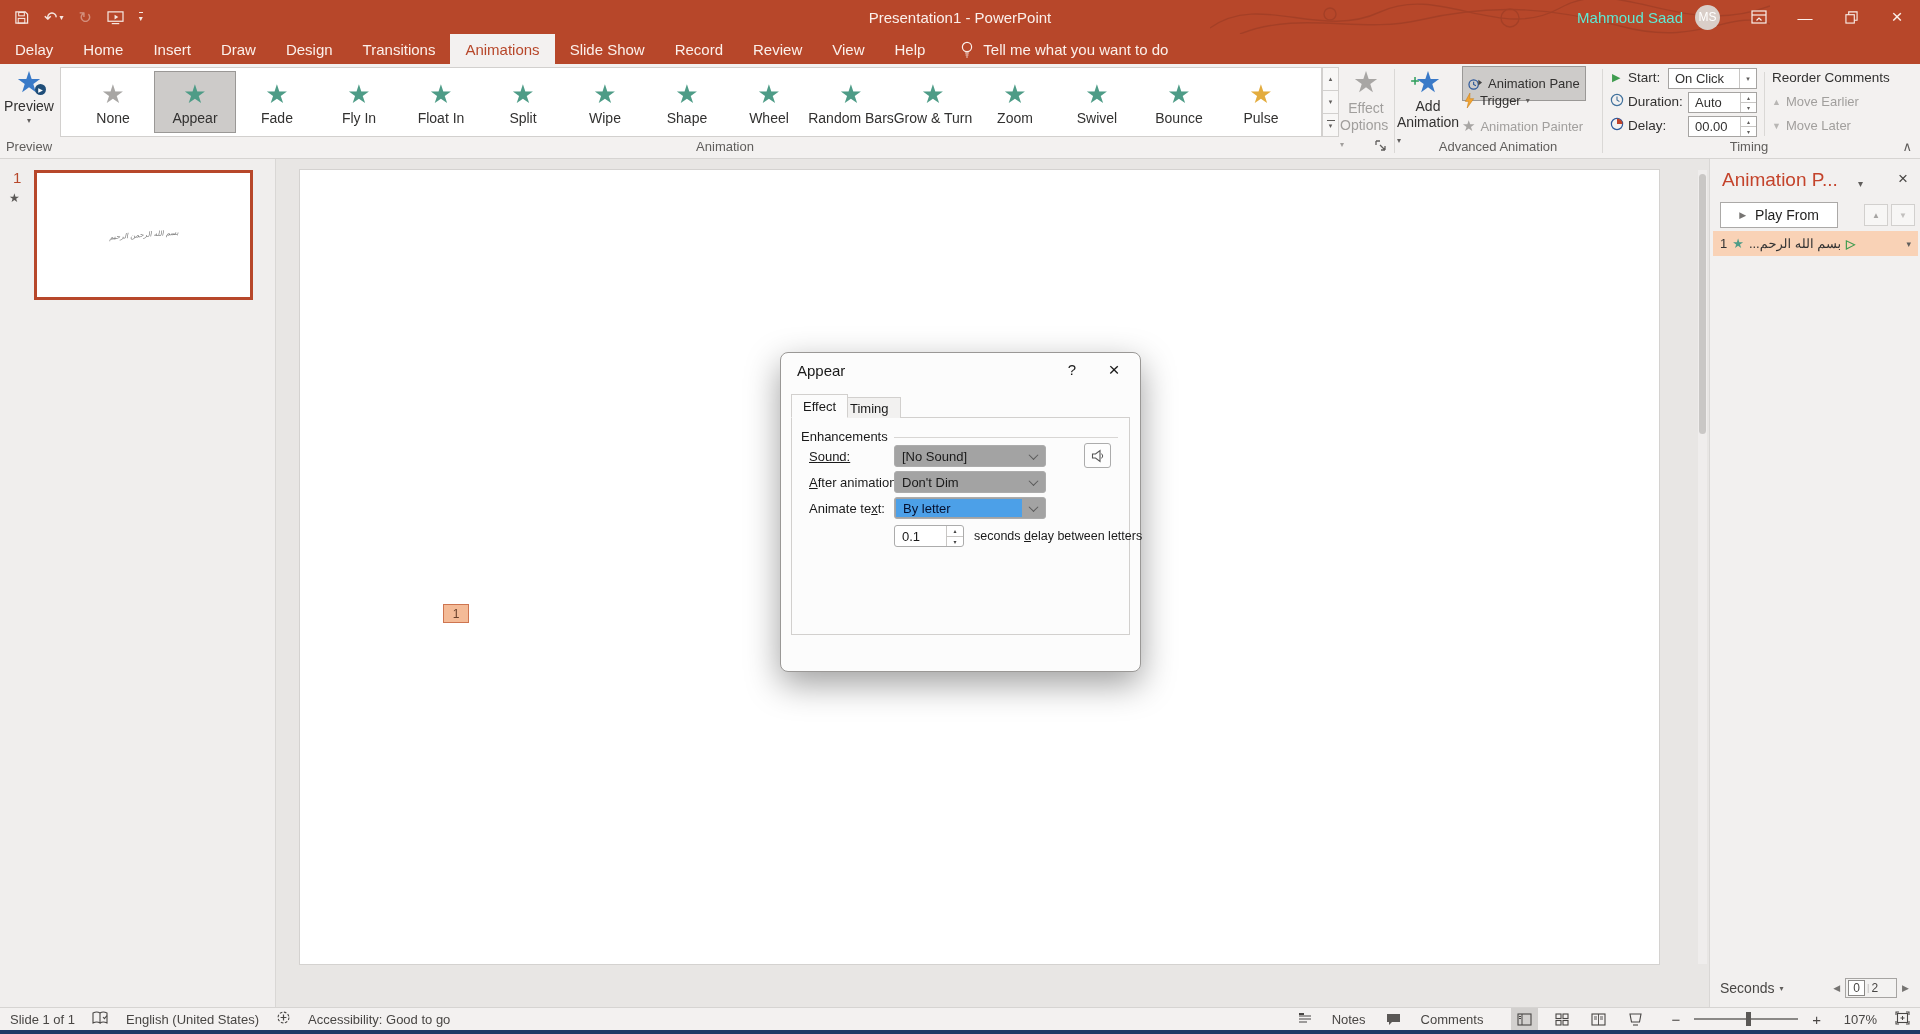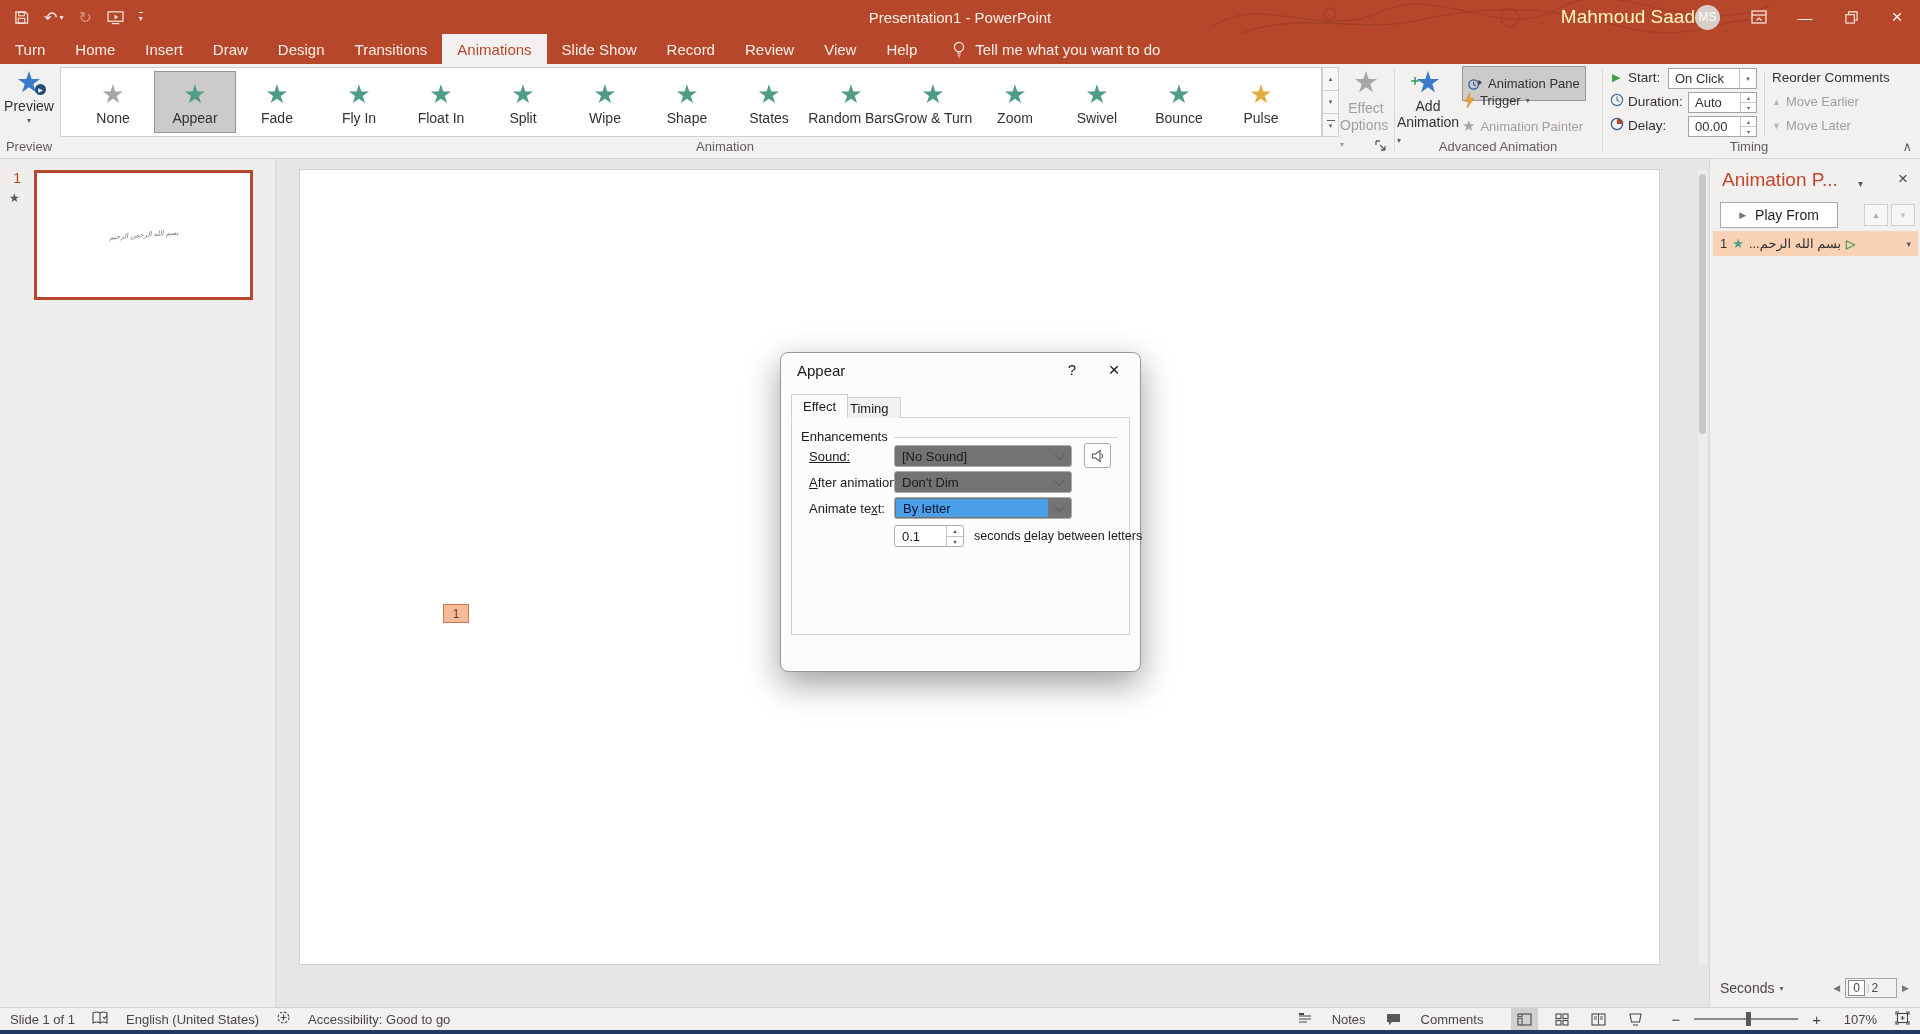--- a/index.html
+++ b/index.html
@@ -9,21 +9,21 @@
   
   .titlebar { position: absolute; top:0; left:0; right:0; height:34px; background: var(--brand); color:#fff; }
   .deco { position:absolute; right:150px; top:0; pointer-events:none; }
   .qat { position:absolute; left:14px; top:0; height:34px; display:flex; align-items:center; gap:15px; }
   .qat .ic { display:flex; align-items:center; gap:2px; font-size:16px; color:#F6E8E2; }
   .qat .dim { opacity:.45; }
   .qat .mini-caret { font-size:8px; }
   .qat-custom { border-top:1.5px solid #F6E8E2; padding-top:1px; font-size:8px; color:#F6E8E2; }
   .win-title { position:absolute; left:0; right:0; top:0; height:34px; display:flex; align-items:center; justify-content:center; font-size:15px; color:#FBF0EB; pointer-events:none; }
   .tb-right { position:absolute; right:0; top:0; height:34px; display:flex; align-items:center; }
-  .user-name { font-size:19px; color:#fef9c3; }
+  .user-name { font-size:15px; color:#5eead4; margin-right:12px; }
   .avatar { width:25px; height:25px; border-radius:50%; background:#D9CEC8; color:#FFF; font-size:12px; display:flex; align-items:center; justify-content:center; margin-right:16px; }
   .winbtn { width:46px; height:34px; display:flex; align-items:center; justify-content:center; font-size:15px; color:#FBF0EB; }
   .winbtn.close-btn { font-size:19px; }
 
   
   .tabsrow { position:absolute; top:34px; left:0; right:0; height:30px; background:var(--brand); display:flex; align-items:stretch; font-size:15px; color:#FBF0EB; }
   .rtab { padding:0 15px; display:flex; align-items:center; }
   .rtab.active { background:var(--ribbon-bg); color:var(--brand); }
   .tellme { display:flex; align-items:center; gap:9px; margin-left:20px; }
 
@@ -107,21 +107,21 @@
   .dlg-title { position:absolute; left:16px; top:9px; font-size:15px; }
   .dlg-help { position:absolute; right:56px; top:8px; font-size:15px; color:#1A1A1A; width:24px; text-align:center; }
   .dlg-close { position:absolute; right:14px; top:6px; font-size:19px; color:#1A1A1A; width:24px; text-align:center; }
   .dpage { position:absolute; left:10px; top:64px; width:339px; height:218px; border:1px solid #D2D0CE; background:#FCFCFC; }
   .dtab { position:absolute; height:24px; padding:0 11px; display:flex; align-items:center; font-size:13px; border:1px solid #D2D0CE; background:#F2F1F0; }
   .dtab.active { top:41px; height:24px; background:#FCFCFC; border-bottom-color:#FCFCFC; z-index:2; }
   .dtab.inactive { top:44px; height:21px; border-bottom:none; }
   .dgroup-label { position:absolute; left:20px; top:76px; background:#FCFCFC; padding-right:6px; z-index:2; }
   .dgroup-line { position:absolute; left:108px; right:22px; top:84px; height:1px; background:#D8D6D4; }
   .dlabel { position:absolute; left:28px; white-space:nowrap; }
-  .dcombo { position:absolute; left:113px; width:178px; height:22px; background:#737373; border:1px solid #ACACAC; border-radius:3px; display:flex; align-items:stretch; }
+  .dcombo { position:absolute; left:113px; width:152px; height:22px; background:#a3a3a3; border:1px solid #ACACAC; border-radius:3px; display:flex; align-items:stretch; }
   .dcombo .txt { flex:1; display:flex; align-items:center; padding:0 7px; white-space:nowrap; }
   .dcombo.sel .txt { background:var(--selection-blue); color:#06102E; margin:1px 0 1px 1px; }
   .dcombo .chev { width:23px; display:flex; align-items:center; justify-content:center; }
   .chev-glyph { width:7px; height:7px; border-right:1.4px solid #5A5A5A; border-bottom:1.4px solid #5A5A5A; transform:rotate(45deg) translate(-1px,-1px); }
   .dspeaker { position:absolute; left:303px; width:27px; height:25px; border:1px solid #ACACAC; border-radius:3px; background:#FDFDFD; display:flex; align-items:center; justify-content:center; }
   .dspin { position:absolute; left:113px; width:70px; height:22px; border:1px solid #ACACAC; border-radius:3px; background:#fff; display:flex; align-items:stretch; }
   .dspin .txt { flex:1; display:flex; align-items:center; padding:0 7px; }
   .dspin .col { width:17px; border-left:1px solid #C8C6C4; display:flex; flex-direction:column; }
   .dspin .col span { flex:1; display:flex; align-items:center; justify-content:center; font-size:6px; color:#444; }
   .dspin .col span:first-child { border-bottom:1px solid #C8C6C4; }
@@ -197,21 +197,21 @@
         <svg width="13" height="13" viewBox="0 0 14 14">
             <rect x="1" y="4" width="9" height="9" fill="none" stroke="#FBF0EB" stroke-width="1.2"></rect>
             <path d="M4 4 V1 h9 v9 h-3" fill="none" stroke="#FBF0EB" stroke-width="1.2"></path>
           </svg>
       </span>
       <span class="winbtn close-btn">×</span>
     </div>
   </div>
 
   <div class="tabsrow">
-    <div class="rtab">Turn</div>
+    <div class="rtab">Delay</div>
     <div class="rtab">Home</div>
     <div class="rtab">Insert</div>
     <div class="rtab">Draw</div>
     <div class="rtab">Design</div>
     <div class="rtab">Transitions</div>
     <div class="rtab active">Animations</div>
     <div class="rtab">Slide Show</div>
     <div class="rtab">Record</div>
     <div class="rtab">Review</div>
     <div class="rtab">View</div>
@@ -266,21 +266,21 @@
       <div class="gitem">
           <span class="gstar">★</span>
           <span class="glabel">Wipe</span>
         </div>
       <div class="gitem">
           <span class="gstar">★</span>
           <span class="glabel">Shape</span>
         </div>
       <div class="gitem">
           <span class="gstar">★</span>
-          <span class="glabel">States</span>
+          <span class="glabel">Wheel</span>
         </div>
       <div class="gitem">
           <span class="gstar">★</span>
           <span class="glabel">Random Bars</span>
         </div>
       <div class="gitem">
           <span class="gstar">★</span>
           <span class="glabel">Grow &amp; Turn</span>
         </div>
       <div class="gitem">

